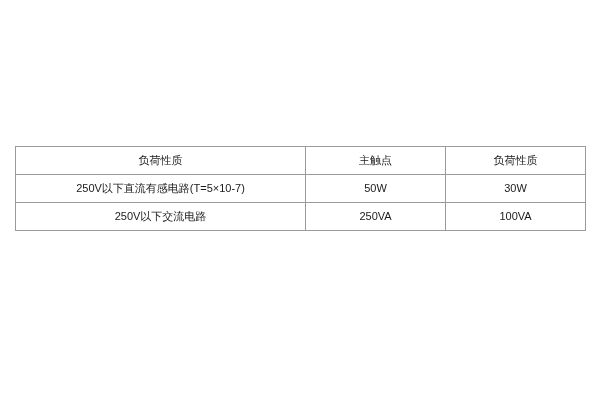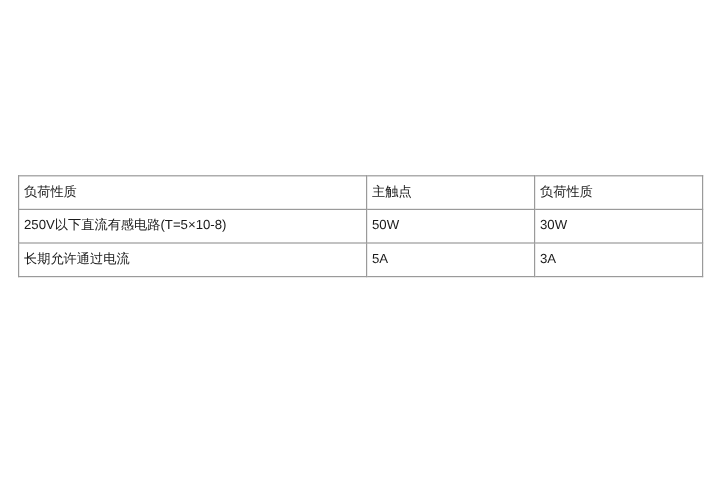--- a/index.html
+++ b/index.html
@@ -27,21 +27,21 @@
   }
   table.spec {
     border-collapse: collapse;
     width: 570px;
     table-layout: fixed;
     background: #ffffff;
   }
   table.spec td {
     border: 1px solid #9a9a9a;
     height: 27px;
-    text-align: left;
+    text-align: center;
     vertical-align: middle;
     font-size: 11px;
     color: #1a1a1a;
     line-height: 1.2;
     padding: 0 4px;
     white-space: nowrap;
     overflow: hidden;
   }
   col.c0 { width: 290px; }
   col.c1 { width: 140px; }
@@ -58,25 +58,25 @@
         <col class="c1">
         <col class="c2">
       </colgroup>
       <tbody>
         <tr>
           <td>负荷性质</td>
           <td>主触点</td>
           <td>负荷性质</td>
         </tr>
         <tr>
-          <td>250V以下直流有感电路(T=5×10-8)</td>
+          <td>250V以下直流有感电路(T=5×10-7)</td>
           <td>50W</td>
           <td>30W</td>
         </tr>
         <tr>
-          <td>长期允许通过电流</td>
-          <td>5A</td>
-          <td>3A</td>
+          <td>250V以下交流电路</td>
+          <td>250VA</td>
+          <td>100VA</td>
         </tr>
       </tbody>
     </table>
   </div>
 </div>
 
 </body></html>

